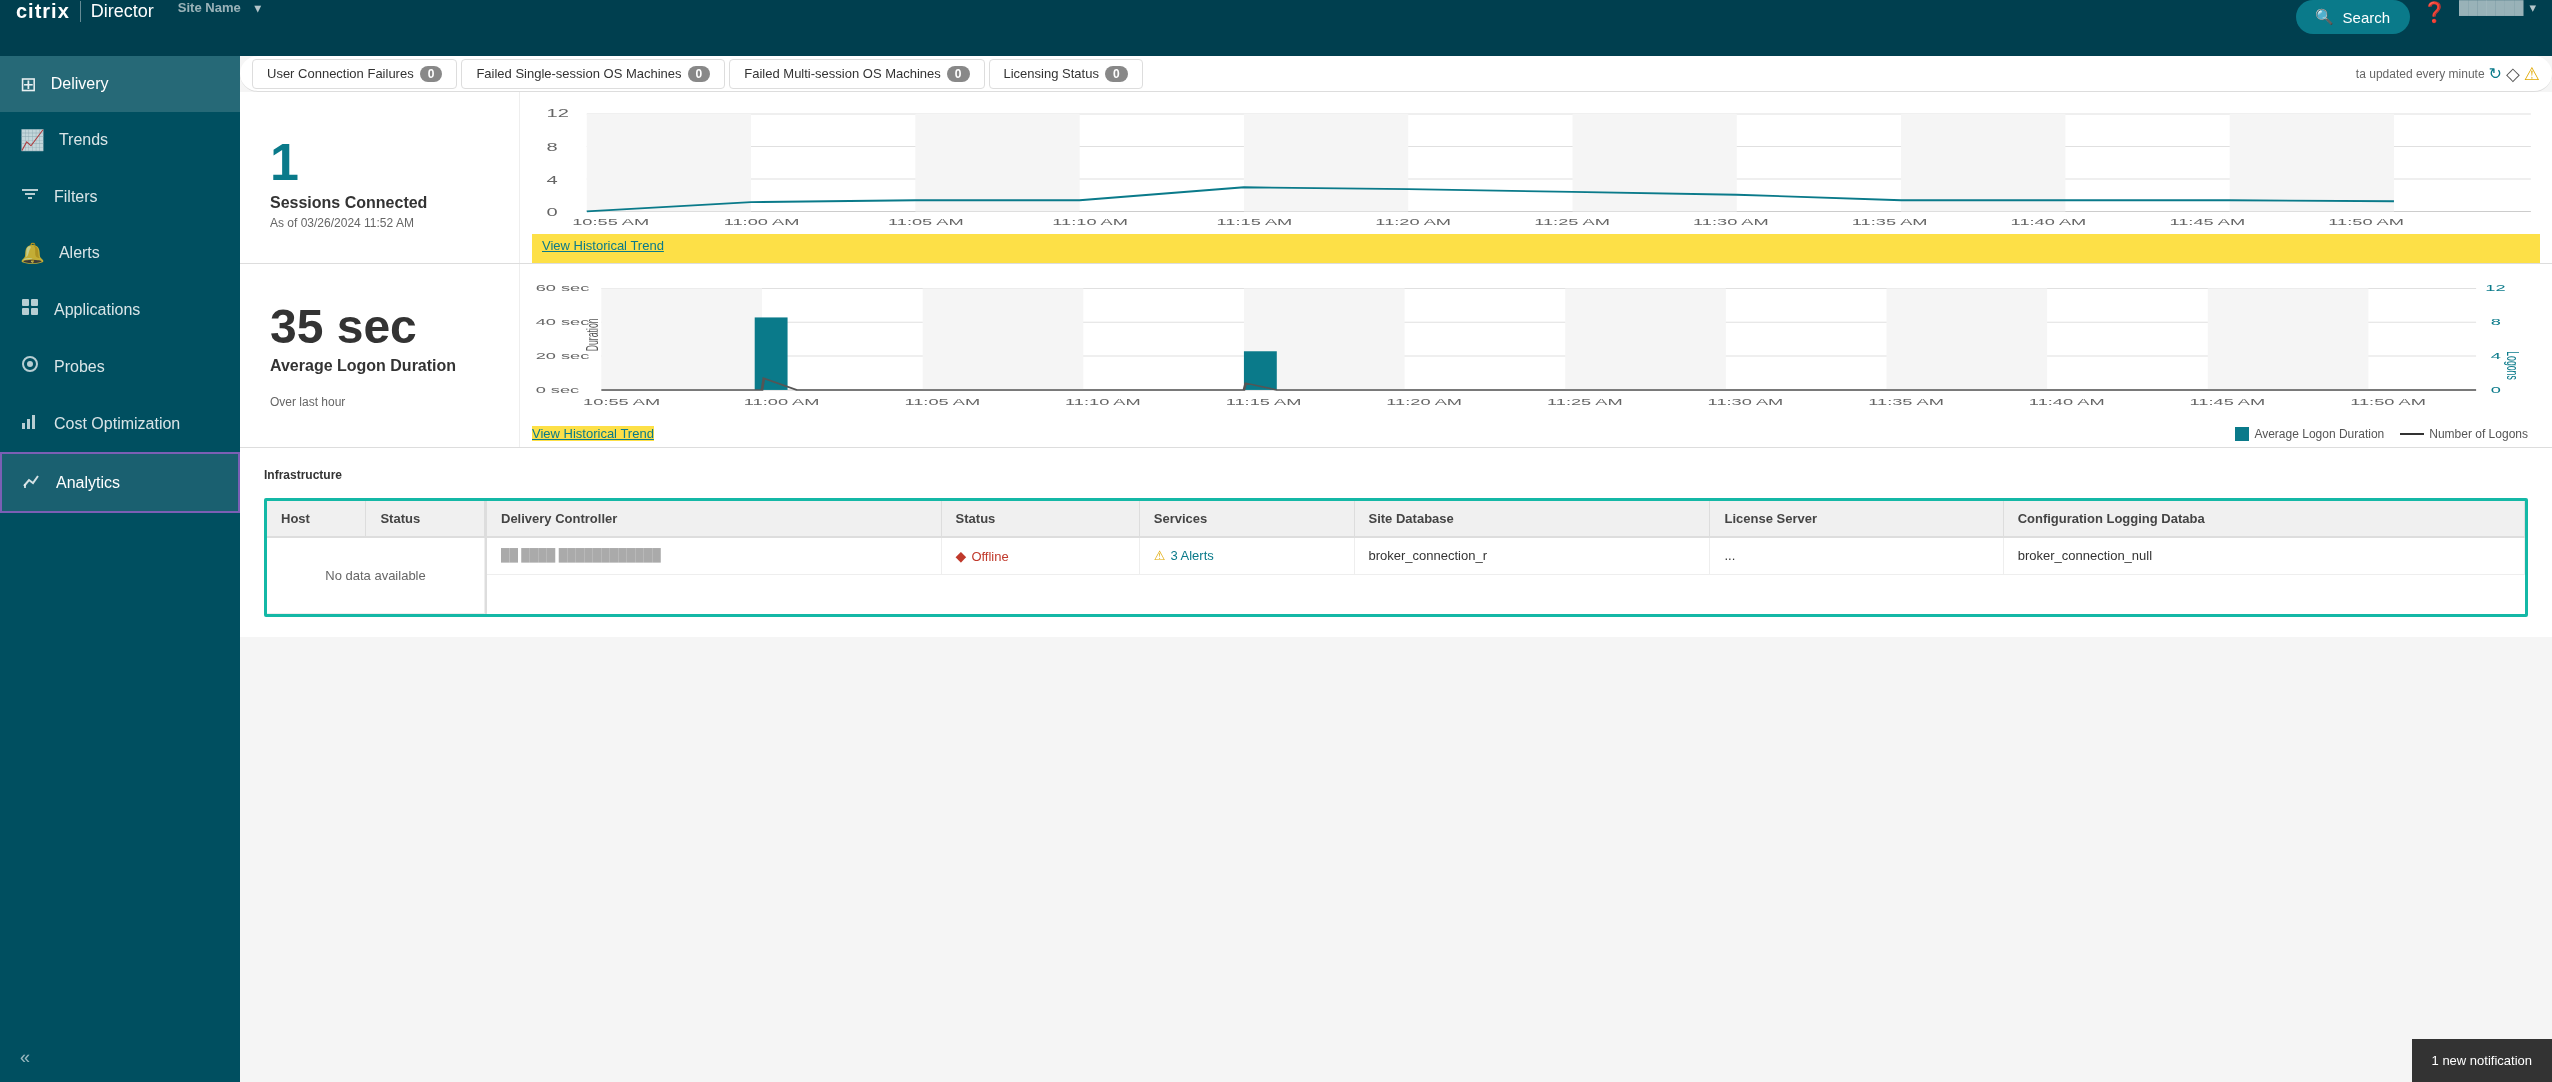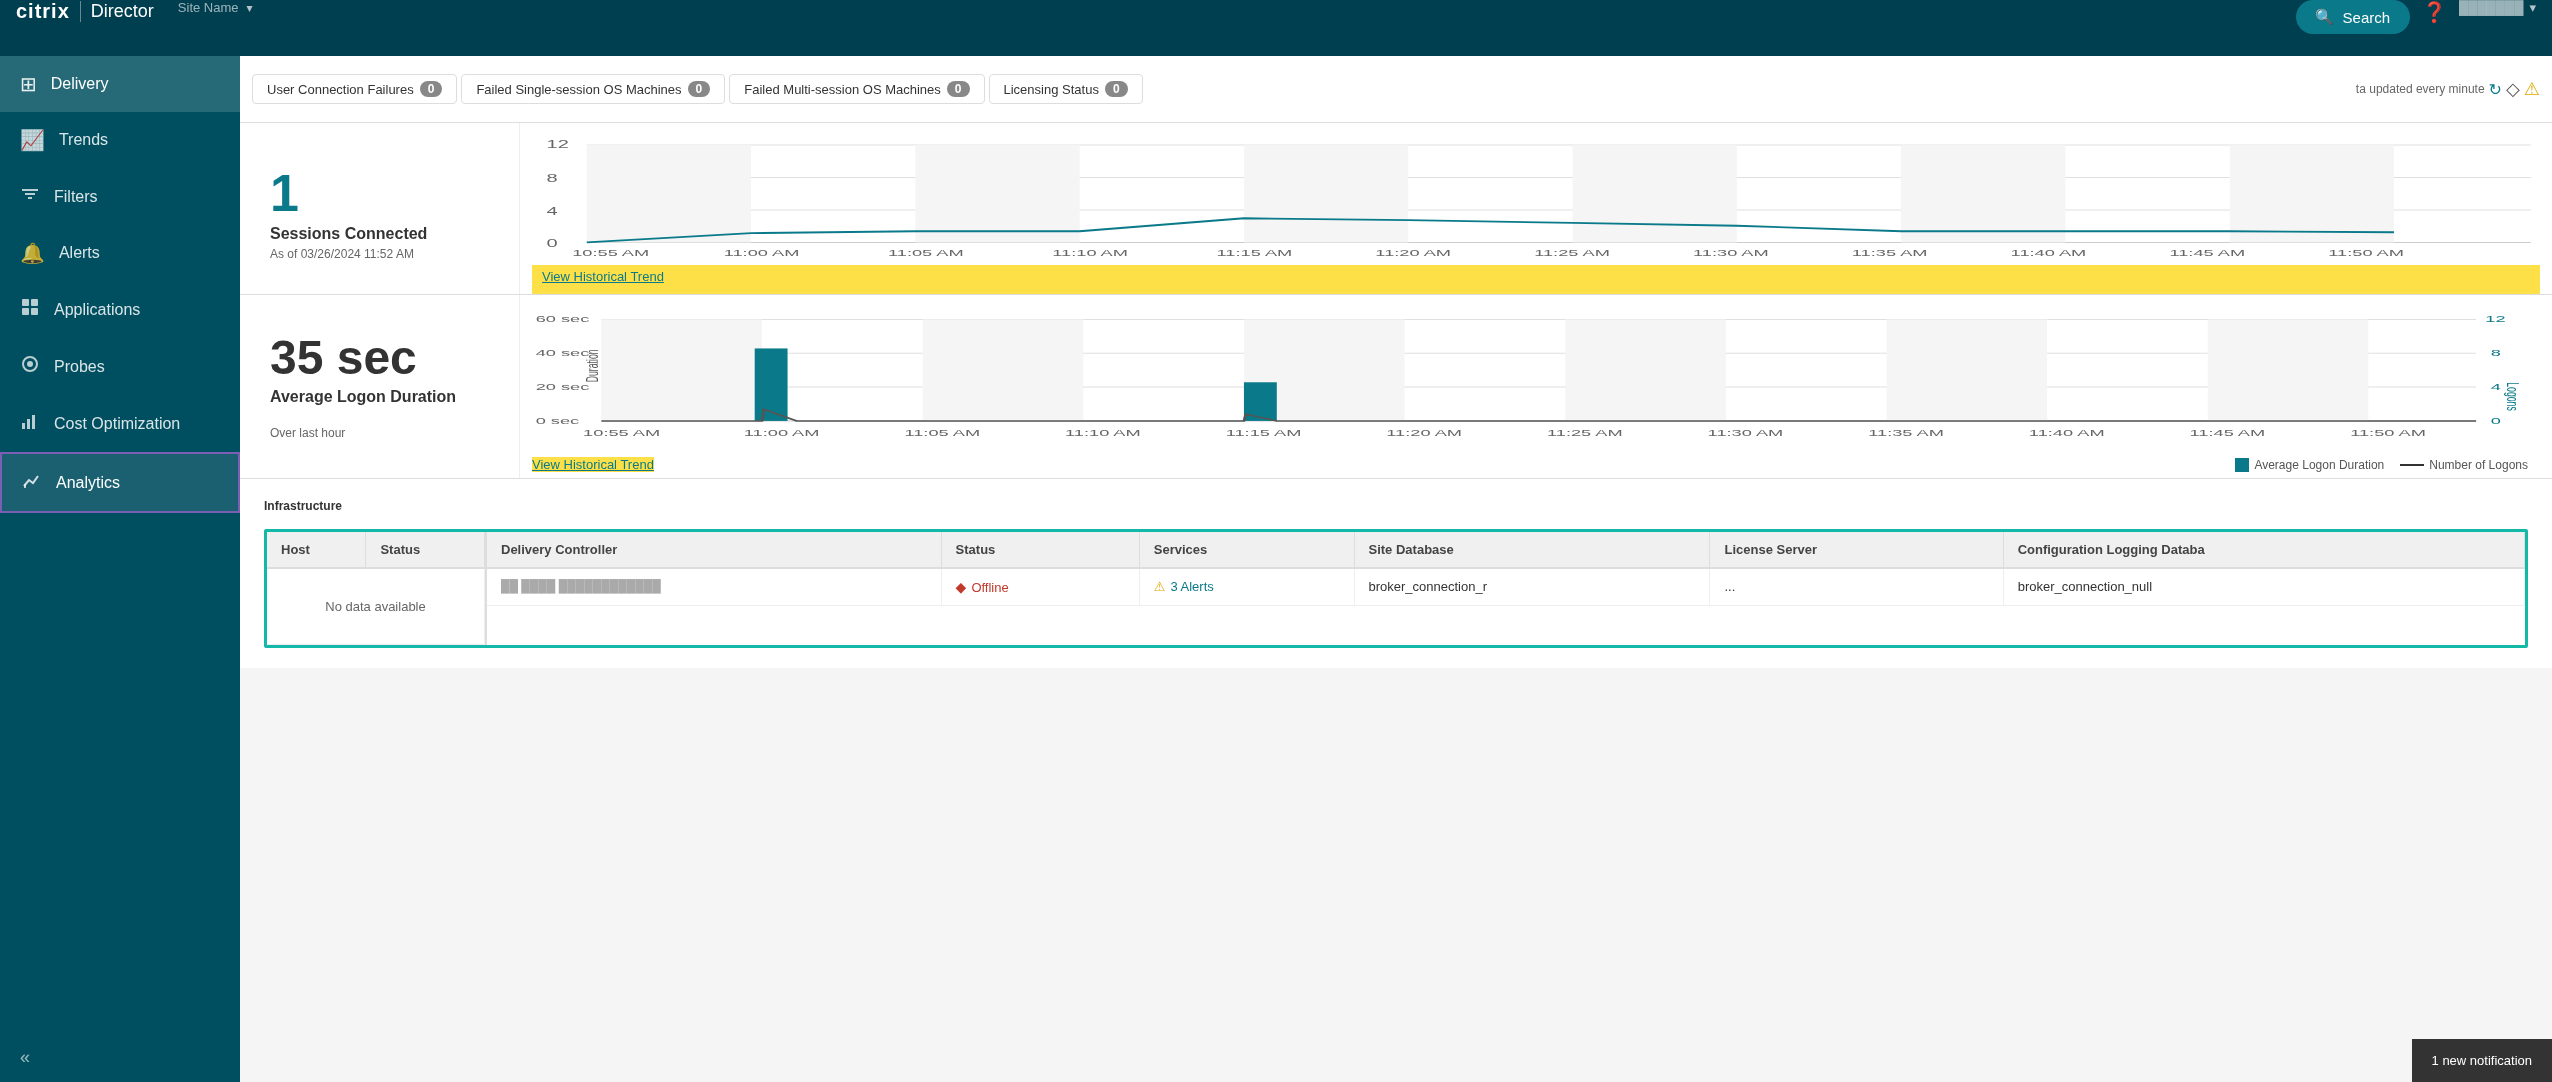--- a/index.html
+++ b/index.html
@@ -31,24 +31,25 @@
     .director-label {
       color: white;
       font-size: 18px;
       font-weight: 300;
       border-left: 1px solid rgba(255,255,255,0.4);
       padding-left: 10px;
     }
     .nav-site-selector {
       display: flex;
       align-items: center;
-      gap: 8px;
+      gap: 14px;
       color: rgba(255,255,255,0.7);
       font-size: 14px;
       cursor: pointer;
+      font-weight: bold;
     }
     .nav-site-selector .chevron { font-size: 12px; }
     .nav-spacer { flex: 1; }
     .search-btn {
       background: #0a7a8a;
       border: none;
       color: white;
       padding: 8px 20px;
       border-radius: 20px;
       cursor: pointer;
@@ -128,23 +129,24 @@
       background: #f5f5f5;
     }
 
     
     .alert-bar {
       background: white;
       border-bottom: 1px solid #ddd;
       display: flex;
       align-items: center;
       padding: 0 12px;
-      height: 67px;
+      height: 36px;
       flex-shrink: 0;
       gap: 4px;
+      border-radius: 23px;
     }
     .alert-item {
       display: flex;
       align-items: center;
       gap: 6px;
       padding: 6px 14px;
       border-radius: 4px;
       border: 1px solid #ddd;
       font-size: 13px;
       color: #333;

